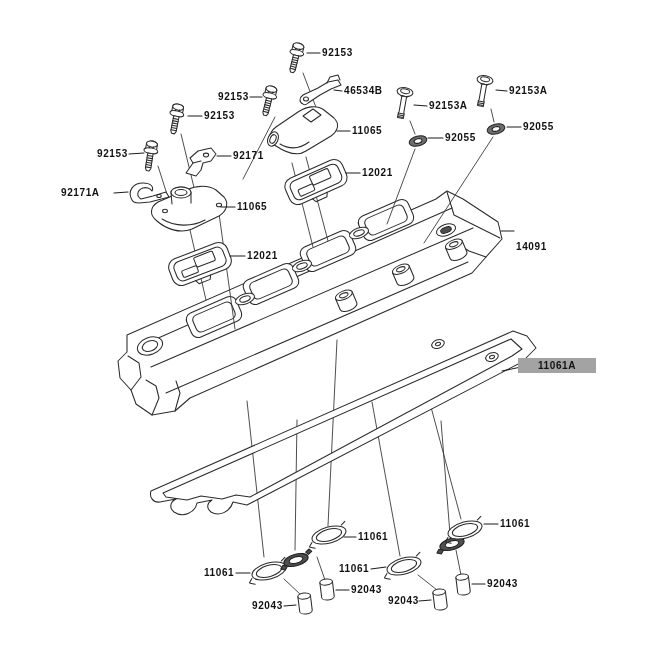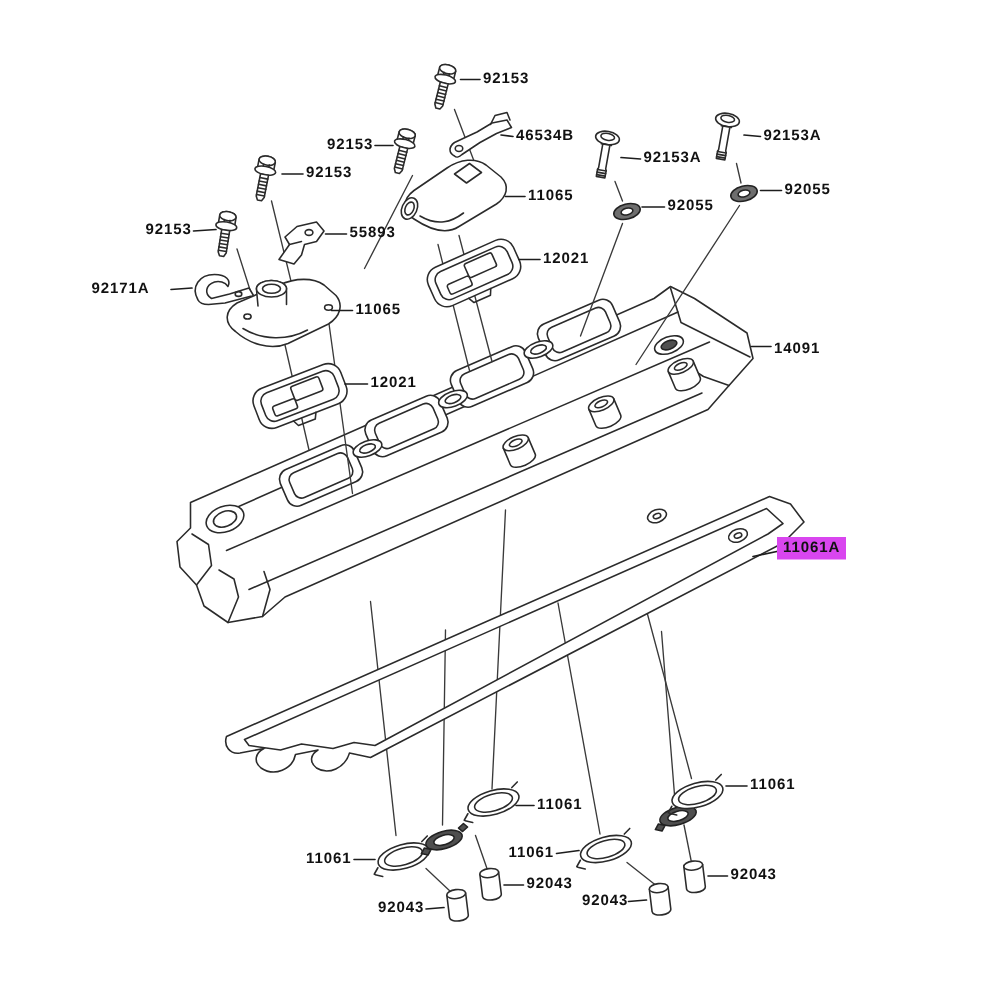--- a/index.html
+++ b/index.html
@@ -7,21 +7,21 @@
          font-family:"Liberation Sans", sans-serif;}
   .stage svg{position:absolute;left:0;top:0;}
   svg *{stroke:#2b2b2b;fill:none;stroke-width:1.05;stroke-linejoin:round;stroke-linecap:round;}
   svg .w{fill:#ffffff;}
   svg .dk{fill:#4f4f4f;stroke:#222;}
   svg .gy{fill:#6e6e6e;stroke:#222;}
   svg .ln{stroke:#3a3a3a;stroke-width:0.9;}
   svg .dash{stroke:#1d1d1d;stroke-width:1.1;}
   .lbl{position:absolute;font-size:10px;font-weight:bold;letter-spacing:0.6px;line-height:10px;
        color:#111;white-space:nowrap;cursor:default;}
-  .lbl.hl{background:#d946ef;padding:2px 4px;line-height:11px;}
+  .lbl.hl{background:#a3a3a3;padding:2px 20px;line-height:11px;}
 </style>
 </head>
 <body>
 
 <div class="stage">
 <svg width="660" height="660" viewBox="0 0 660 660">
   <defs>
     <g id="boltHex">
       <path class="w" d="M-5.5,-6 A5.5,3 0 0 1 5.5,-6 L5.5,-1 A5.5,3 0 0 1 -5.5,-1 Z"></path>
       <ellipse class="w" cx="0" cy="-6" rx="5.5" ry="3"></ellipse>
@@ -263,25 +263,25 @@
 <span class="lbl" style="left:204px;top:111px">92153</span>
 <span class="lbl" style="left:97px;top:149px">92153</span>
 <span class="lbl" style="left:322px;top:48px">92153</span>
 <span class="lbl" style="left:344px;top:86px">46534B</span>
 <span class="lbl" style="left:429px;top:101px">92153A</span>
 <span class="lbl" style="left:509px;top:86px">92153A</span>
 <span class="lbl" style="left:445px;top:133px">92055</span>
 <span class="lbl" style="left:523px;top:122px">92055</span>
 <span class="lbl" style="left:352px;top:126px">11065</span>
 <span class="lbl" style="left:362px;top:168px">12021</span>
-<span class="lbl" style="left:233px;top:151px">55893</span>
+<span class="lbl" style="left:233px;top:151px">92171</span>
 <span class="lbl" style="left:61px;top:188px">92171A</span>
 <span class="lbl" style="left:237px;top:202px">11065</span>
 <span class="lbl" style="left:247px;top:251px">12021</span>
-<span class="lbl" style="left:516px;top:228px">14091</span>
+<span class="lbl" style="left:516px;top:242px">14091</span>
 <span class="lbl hl" style="left:518px;top:358px">11061A</span>
 <span class="lbl" style="left:500px;top:519px">11061</span>
 <span class="lbl" style="left:358px;top:532px">11061</span>
 <span class="lbl" style="left:339px;top:564px">11061</span>
 <span class="lbl" style="left:204px;top:568px">11061</span>
 <span class="lbl" style="left:252px;top:601px">92043</span>
 <span class="lbl" style="left:351px;top:585px">92043</span>
 <span class="lbl" style="left:388px;top:596px">92043</span>
 <span class="lbl" style="left:487px;top:579px">92043</span>
 </div>

